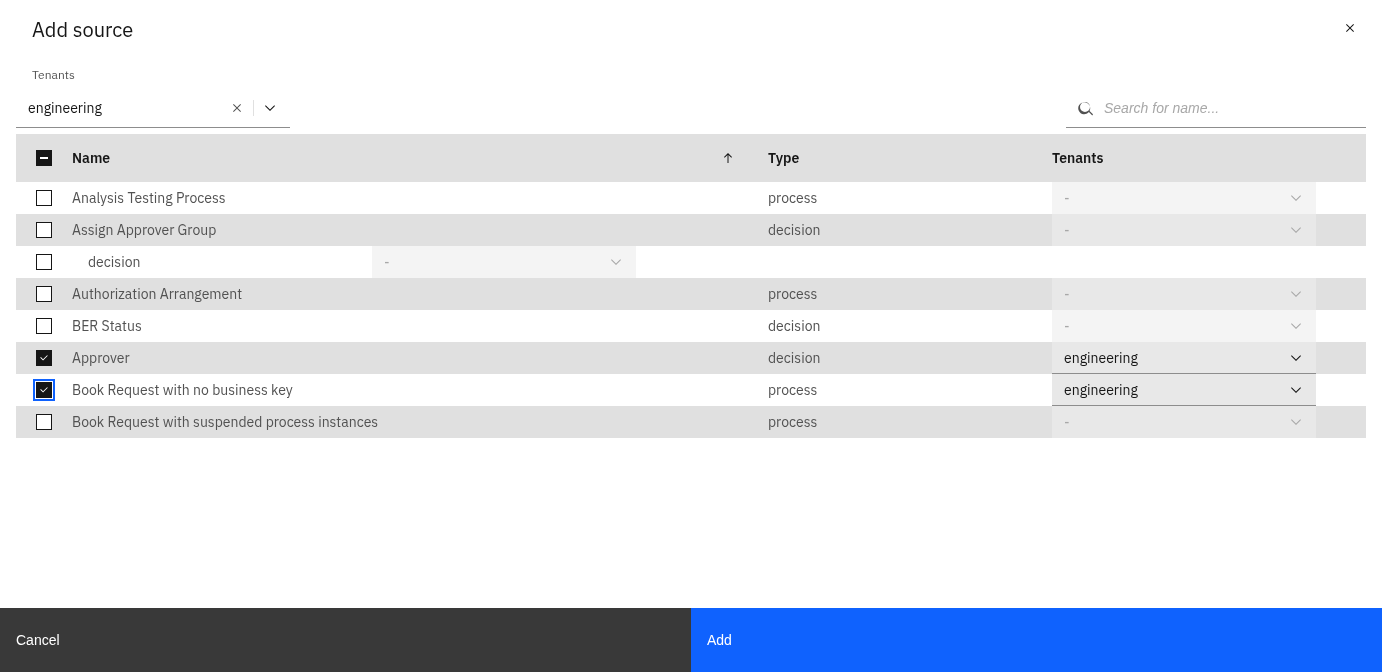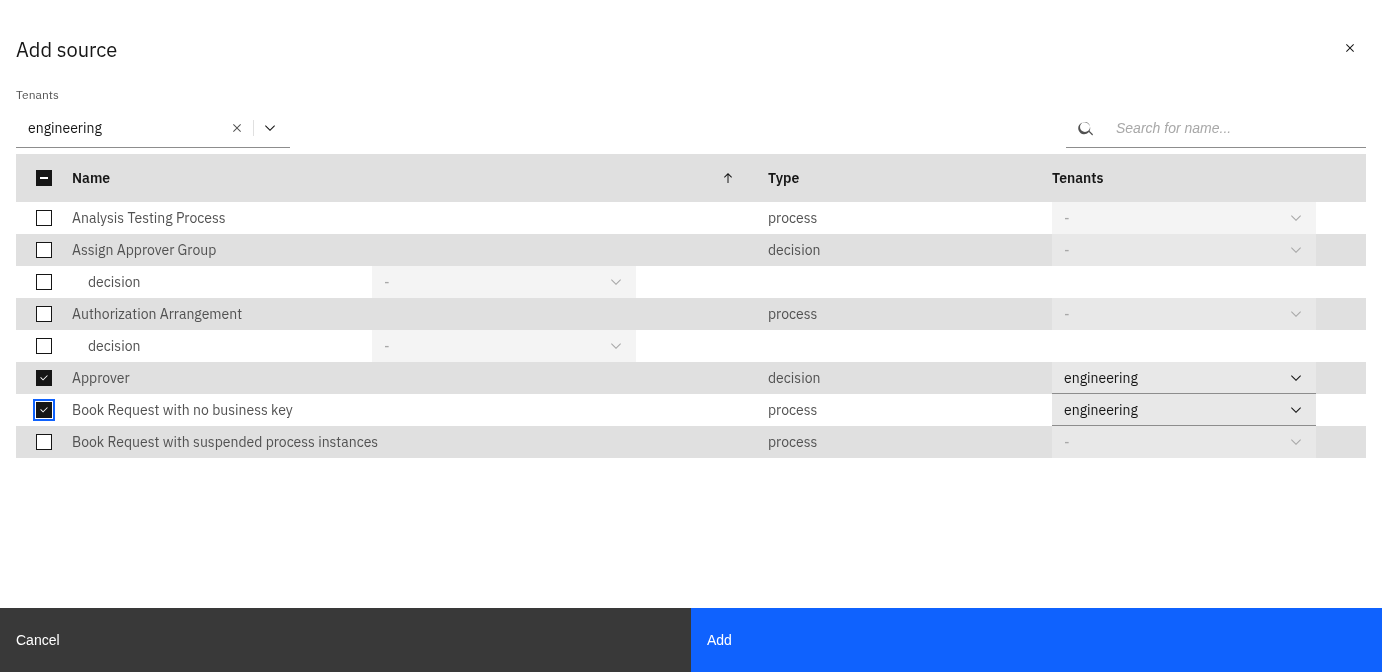--- a/index.html
+++ b/index.html
@@ -7,23 +7,22 @@
       font-family: "IBM Plex Sans", -apple-system, BlinkMacSystemFont, sans-serif;
       font-size: 14px;
       color: #161616;
       background: #fff;
       width: 1382px;
       height: 672px;
       position: relative;
       overflow: hidden;
     }
     .header {
-      padding: 16px 16px 0 16px;
+      padding: 16px 16px 0 32px;
       position: relative;
-      margin-top: 20px;
     }
     .title {
       font-size: 20px;
       font-weight: 400;
       color: #161616;
       margin-bottom: 24px;
     }
     .close-btn {
       position: absolute;
       top: 16px;
@@ -89,21 +88,21 @@
       justify-content: center;
     }
     .search-box {
       width: 300px;
       height: 40px;
       border: none;
       border-bottom: 1px solid #8d8d8d;
       display: flex;
       align-items: center;
       padding: 0 12px;
-      gap: 22px;
+      gap: 10px;
     }
     .search-input {
       border: none;
       outline: none;
       font-size: 14px;
       flex: 1;
       color: #161616;
     }
     .search-input::placeholder {
       color: #a8a8a8;
@@ -360,20 +359,23 @@
             <svg class="icon-svg" viewBox="0 0 16 16">
               <path d="M8 11L3 6l.7-.7L8 9.6l4.3-4.3.7.7z" fill="currentColor"></path>
             </svg>
           </div>
         </div>
       </div>
       <div class="table-row">
         <div class="col-check">
           <div class="checkbox"></div>
         </div>
+        <div class="col-name">
+          <span>BER Status</span>
+        </div>
         <div class="col-type"><span>decision</span></div>
         <div class="col-tenants">
           <div class="tenant-dropdown">
             <span>-</span>
             <svg class="icon-svg" viewBox="0 0 16 16">
               <path d="M8 11L3 6l.7-.7L8 9.6l4.3-4.3.7.7z" fill="currentColor"></path>
             </svg>
           </div>
         </div>
       </div>

